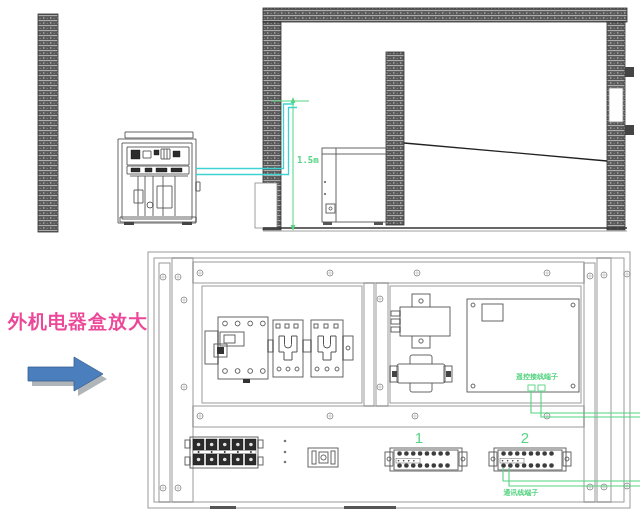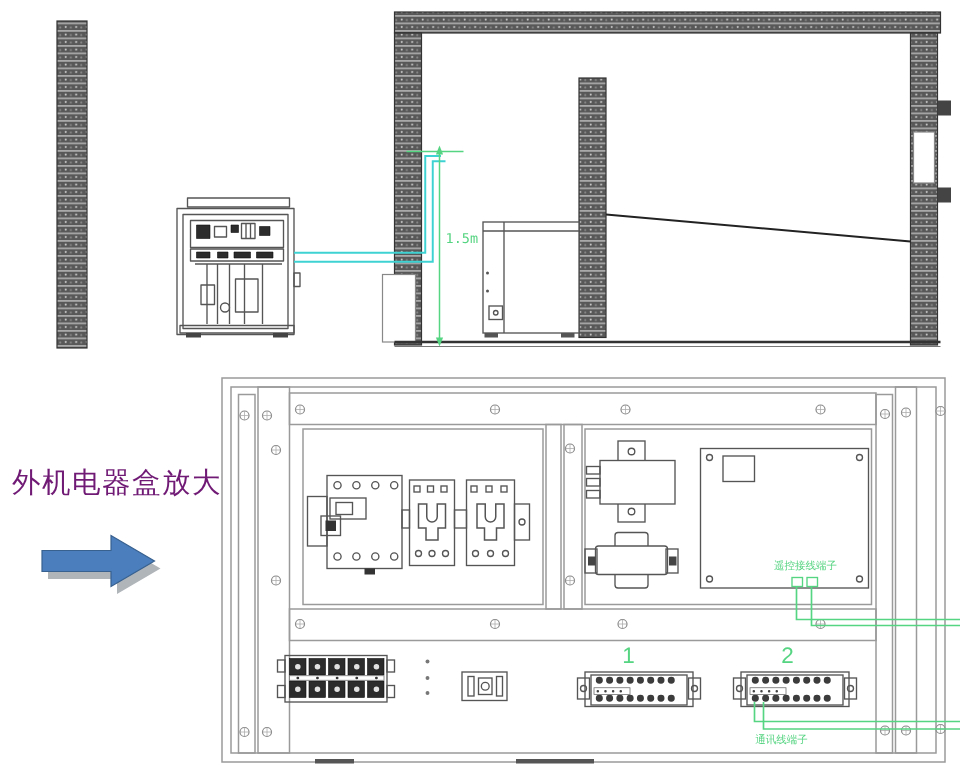--- a/index.html
+++ b/index.html
@@ -7,23 +7,23 @@
     --dimension-green:#55d481;
     --arrow-blue:#4a7ebd;
     --arrow-shadow:#b0b5ba;
     --line-dark:#444444;
     --frame-gray:#9a9a9a;
   }
   html,body{margin:0;padding:0;background:#fff;}
   .canvas{position:relative;width:640px;height:514px;background:#ffffff;overflow:hidden;
           font-family:"Liberation Sans",sans-serif;}
   .canvas svg{position:absolute;left:0;top:0;}
-  .label{position:absolute;white-space:nowrap;}
+  .label{position:absolute;white-space:nowrap;font-weight:bold;}
   .glabel{color:var(--dimension-green);}
-  .zoom-note{left:8px;top:309px;font-size:19px;letter-spacing:1px;color:#701a75;
+  .zoom-note{left:8px;top:309px;font-size:19px;letter-spacing:1px;color:#ec4899;
              font-family:"Liberation Serif",serif;}
   .dim-label{left:297px;top:155px;font-size:9px;font-family:"DejaVu Sans Mono",monospace;}
   .strip1-label{left:412px;top:429px;width:14px;text-align:center;font-size:15px;font-weight:300;}
   .strip2-label{left:518px;top:429px;width:14px;text-align:center;font-size:15px;font-weight:300;}
   .pcb-label{left:513px;top:372px;width:48px;text-align:center;font-size:7px;}
   .comm-label{left:496px;top:488px;width:50px;text-align:center;font-size:7px;}
   .wire{stroke:var(--wire-cyan);fill:none;stroke-width:1.3;}
   .gline{stroke:var(--dimension-green);fill:none;stroke-width:1;}
   .gfill{fill:var(--dimension-green);}
   .gwire{stroke:var(--dimension-green);fill:none;stroke-width:1.1;}

